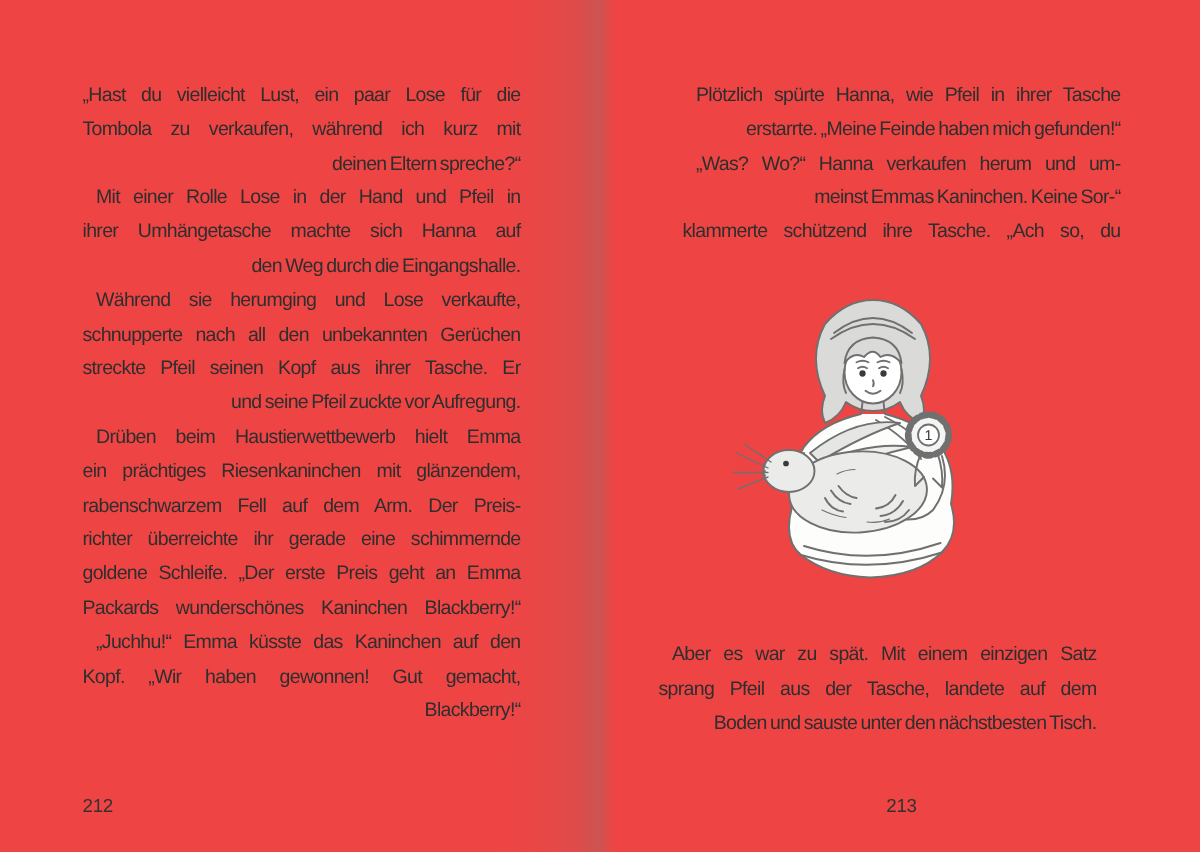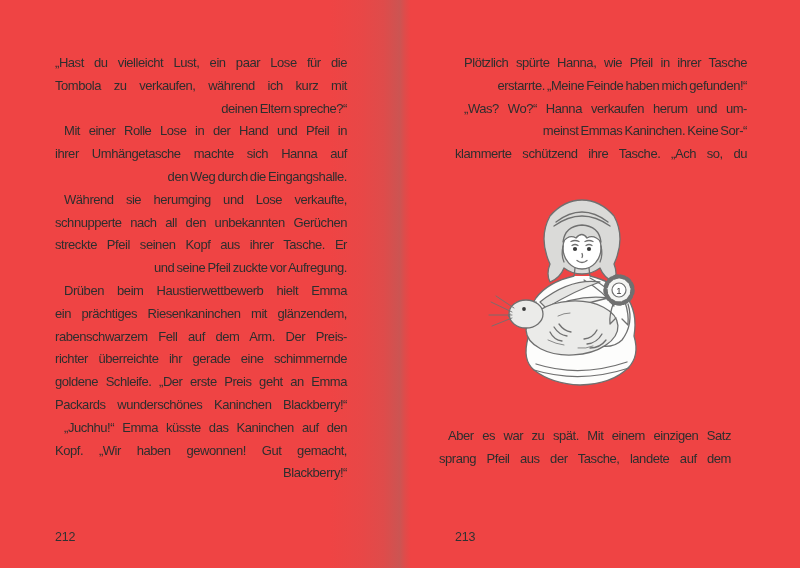--- a/index.html
+++ b/index.html
@@ -18,21 +18,21 @@
       letter-spacing:-0.45px;word-spacing:-1px;}
   .tb-left{left:55px;top:52px;}
   .tb-right-top{left:455px;top:52px;}
   .tb-right-bottom{left:439px;top:425px;}
   .line{height:22.8px;line-height:22.8px;white-space:normal;text-align:right;}
   .line.just{text-align:justify;text-align-last:justify;}
   .line.ind{padding-left:9px;}
   .page-num{position:absolute;top:530px;width:292px;color:#323232;font-size:12.5px;
       letter-spacing:-0.2px;}
   .pn-left{left:55px;text-align:left;}
-  .pn-right{left:455px;text-align:left;}
+  .pn-right{left:455px;text-align:center;}
   .illustration{position:absolute;left:488px;top:198px;width:175px;height:200px;}
 </style>
 </head>
 <body>
 
 <div class="spread">
 
   <div class="gutter-shadow"></div>
 
   <div>
@@ -130,17 +130,18 @@
           <circle r="7" fill="#ffffff" stroke-width="1.2"></circle>
           <path d="M-5,12 Q-10,24 -9,34 L-3,28 M6,12 Q10,24 9,35 L3,29"></path>
           <text x="0" y="3.6" text-anchor="middle" font-size="9.5" fill="#3a3a3a" stroke="none" font-family="Liberation Sans, sans-serif">1</text>
         </g>
       </g>
     </svg>
 
     <div class="text-block tb-right-bottom">
         <div class="line just ind">Aber es war zu spät. Mit einem einzigen Satz</div>
         <div class="line just">sprang Pfeil aus der Tasche, landete auf dem</div>
+        <div class="line">Boden und sauste unter den nächstbesten Tisch.</div>
       </div>
     <div class="page-num pn-right">213</div>
   </div>
 
 </div>
 
 </body></html>

